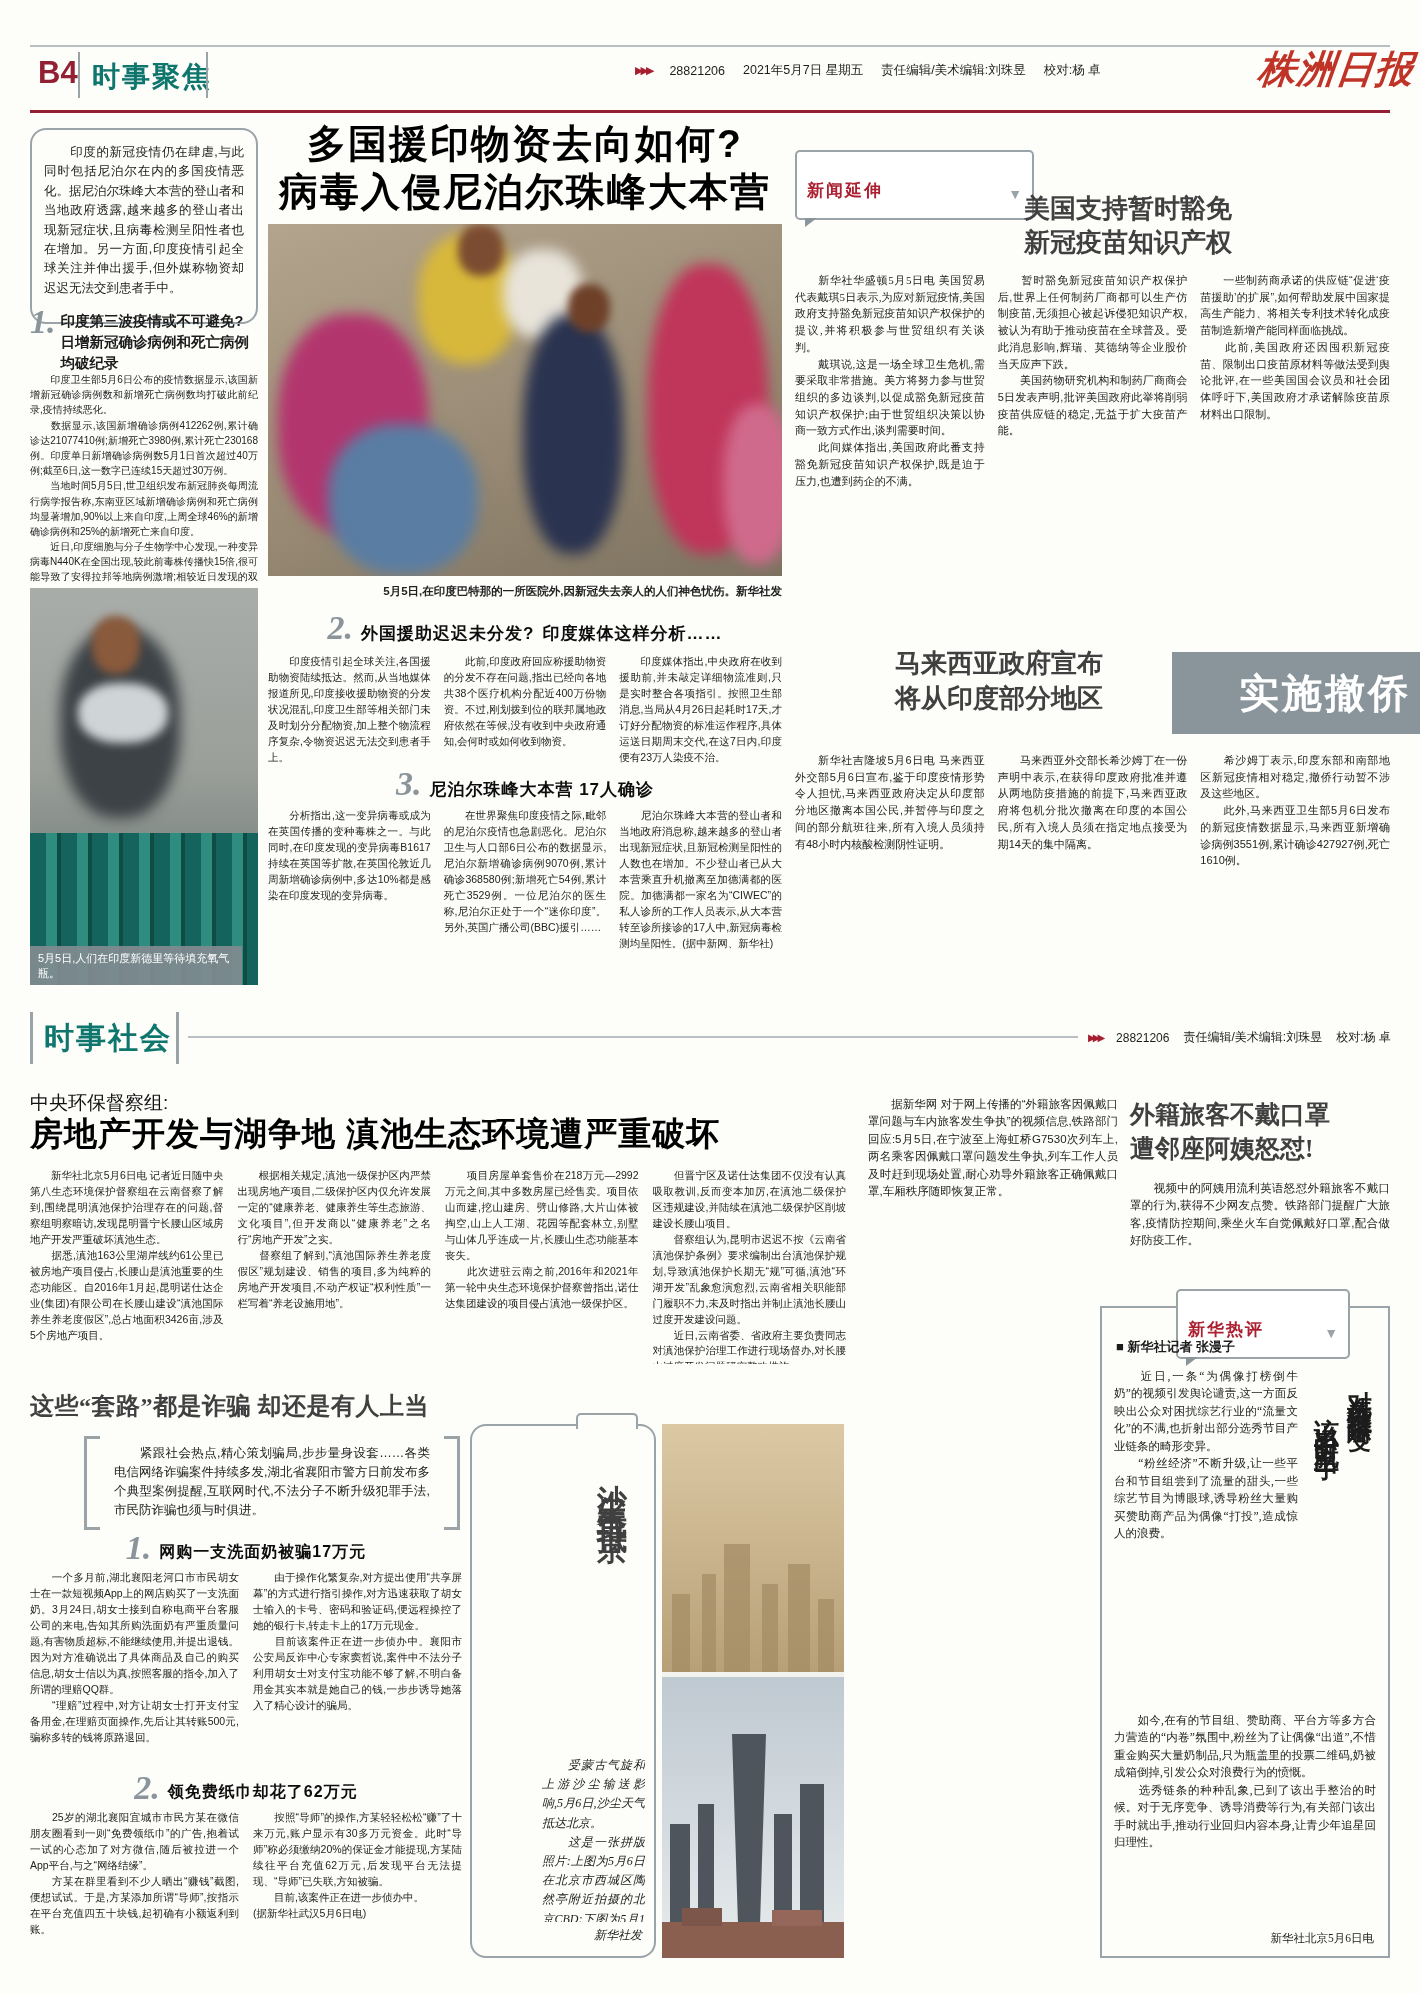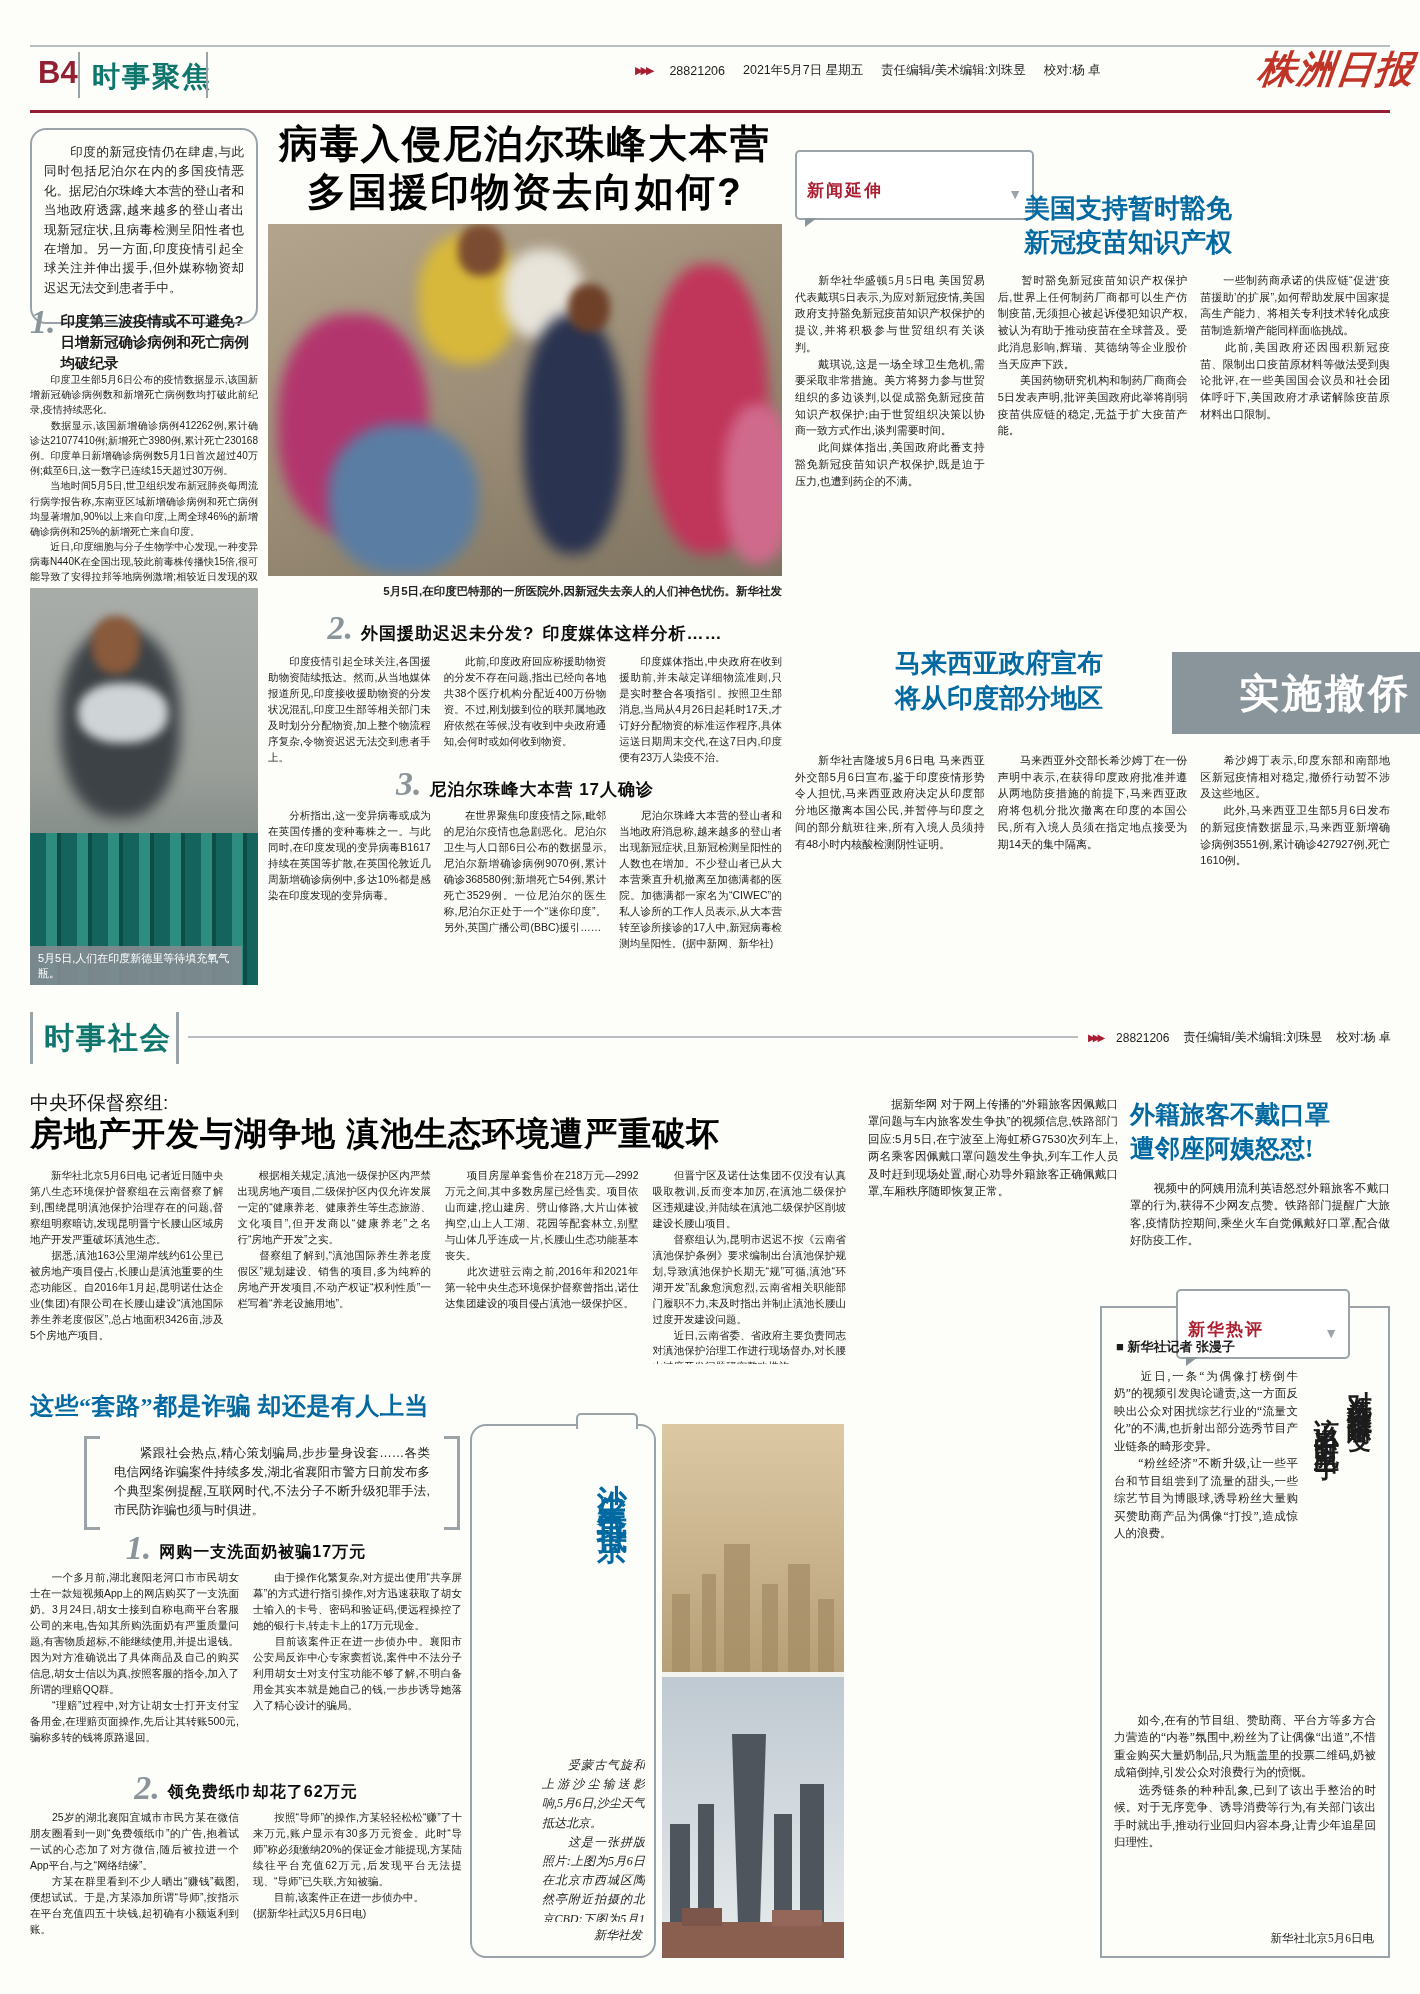--- a/index.html
+++ b/index.html
@@ -12,21 +12,21 @@
   .gray{color:#0f766e;}
   .red{color:#a81e31;}
   .body-txt{font-size:10.5px;line-height:1.52;text-align:justify;white-space:pre-line;overflow:hidden;color:#222;}
   .cols3{column-count:3;column-gap:13px;}
   .cols2{column-count:2;column-gap:14px;}
   .cols4{column-count:4;column-gap:14px;}
   .secno{font-family:"Liberation Serif",serif;font-style:italic;font-weight:bold;font-size:34px;color:#8a959b;line-height:.85;}
   .sech{display:flex;align-items:flex-start;justify-content:center;gap:8px;font-weight:bold;font-size:17px;color:#0d0d0d;}
   .sech .tt{padding-top:8px;letter-spacing:1px;}
   .flag{background:#8a959b;color:#fff;display:flex;align-items:center;justify-content:center;}
-  .serifh{font-family:"Liberation Serif",serif;font-weight:bold;color:#0369a1;}
+  .serifh{font-family:"Liberation Serif",serif;font-weight:bold;color:#404040;}
   .tag{border:2px solid #9aa3a8;border-radius:5px;background:#fff;display:flex;align-items:flex-end;padding:16px 10px;}
   .tag::after{content:"";position:absolute;left:8px;bottom:-9px;width:12px;height:9px;background:#8a959b;clip-path:polygon(0 0,100% 0,0 100%);}
   .tag .t{color:#ab1f30;font-weight:bold;font-size:17px;letter-spacing:2px;}
   .tag .tri{color:#9aa3a8;margin-left:auto;font-size:14px;}
   .bracket{position:relative;padding:8px 30px;}
   .bracket::before,.bracket::after{content:"";position:absolute;top:0;bottom:0;width:13px;border:3px solid #9aa3a8;}
   .bracket::before{left:0;border-right:none;}
   .bracket::after{right:0;border-left:none;}
   .vtext{writing-mode:vertical-rl;text-orientation:upright;}
   .photo{overflow:hidden;position:absolute;}
@@ -72,22 +72,22 @@
 
   <div class="photo" style="left:30px;top:588px;width:228px;height:397px;background:linear-gradient(180deg,#a9adaa 0%,#9b9f9a 45%,#868f8a 62%,#6f7d78 100%);">
     <div class="blob" style="left:30px;top:40px;width:120px;height:190px;background:#3d4246;"></div>
     <div class="blob" style="left:62px;top:28px;width:48px;height:58px;background:#8a5a3c;filter:blur(4px);"></div>
     <div class="blob" style="left:48px;top:95px;width:90px;height:60px;background:#cfd4d6;filter:blur(5px);"></div>
     <div class="abs" style="left:0;top:245px;width:228px;height:152px;background:repeating-linear-gradient(90deg,#14635c 0 16px,#2f8d80 16px 27px,#0e4c46 27px 31px);"></div>
     <div class="pcapbar" style="width:196px;">5月5日,人们在印度新德里等待填充氧气瓶。</div>
   </div>
 
   <div class="abs" style="left:268px;top:120px;width:514px;text-align:center;font-weight:900;font-size:39px;line-height:1.22;letter-spacing:2px;color:#000;">
+    <div>多国援印物资去向如何?</div>
     <div>病毒入侵尼泊尔珠峰大本营</div>
-    <div>多国援印物资去向如何?</div>
   </div>
 
   <div class="photo" style="left:268px;top:224px;width:514px;height:352px;background:linear-gradient(160deg,#b3a48d,#968872 60%,#7c7260);">
     <div class="blob" style="left:150px;top:10px;width:100px;height:130px;background:#d8b83a;"></div>
     <div class="blob" style="left:10px;top:90px;width:150px;height:220px;background:#b3356e;"></div>
     <div class="blob" style="left:60px;top:200px;width:150px;height:150px;background:#5a7da3;"></div>
     <div class="blob" style="left:235px;top:25px;width:80px;height:90px;background:#e8e4da;"></div>
     <div class="blob" style="left:255px;top:90px;width:100px;height:240px;background:#2a3350;"></div>
     <div class="blob" style="left:380px;top:40px;width:120px;height:290px;background:#c0355a;"></div>
     <div class="blob" style="left:455px;top:180px;width:70px;height:160px;background:#d06a8c;"></div>

